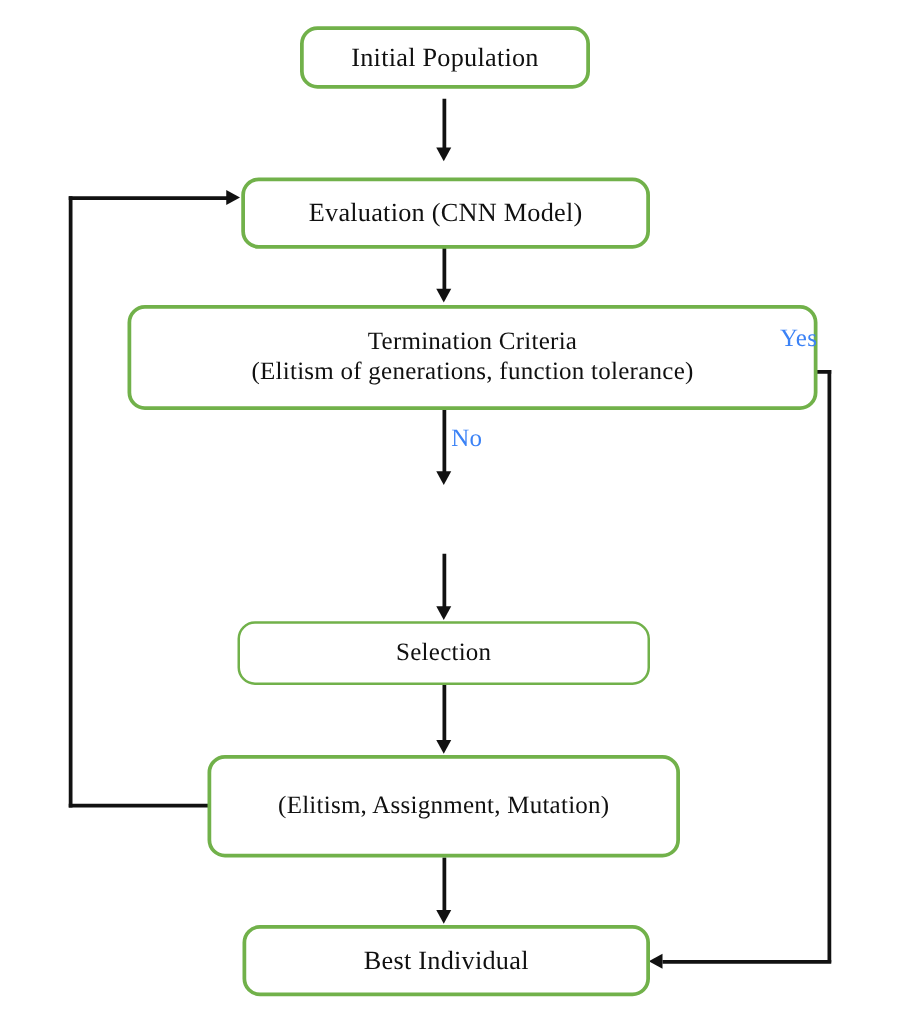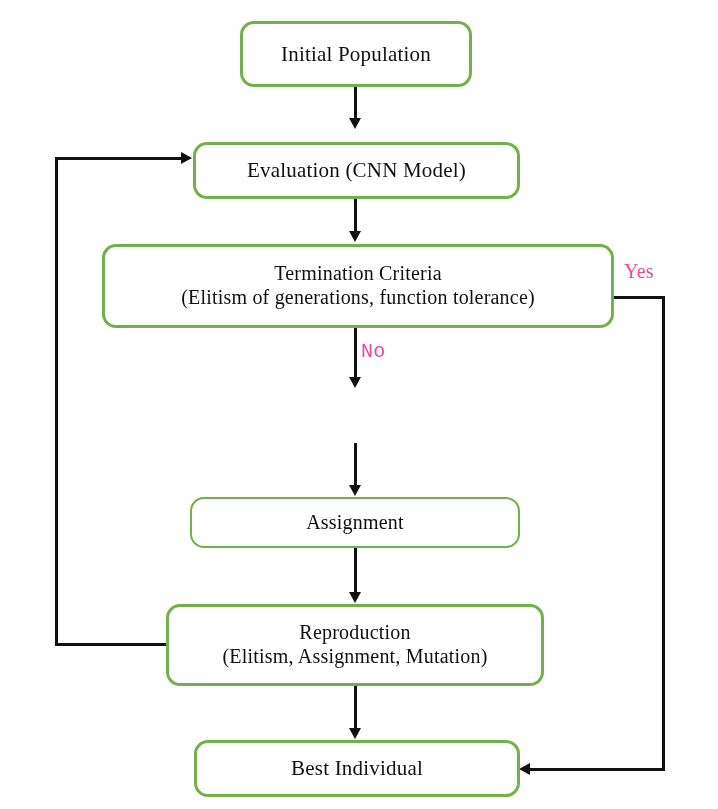--- a/index.html
+++ b/index.html
@@ -36,21 +36,21 @@
     border-width: 2px;
   }
   .node .line1,
   .node .line2 {
     display: block;
     white-space: nowrap;
     letter-spacing: 0.2px;
   }
   .edge-label {
     position: absolute;
-    color: #ec4899;
+    color: #3b82f6;
     white-space: nowrap;
     z-index: 3;
     letter-spacing: 0.2px;
   }
   .seg {
     position: absolute;
     background: #111111;
     z-index: 1;
   }
   .seg.v { width: 3px; }
@@ -103,44 +103,43 @@
   <div class="seg h" style="left:55px; top:643px; width:113px;"></div>
   <div class="seg v" style="left:55px; top:157px; height:489px;"></div>
   <div class="seg h" style="left:55px; top:157px; width:128px;"></div>
   <div class="arrow right" style="left:181px; top:152px;"></div>
 
   <div class="seg h" style="left:610px; top:296px; width:55px;"></div>
   <div class="seg v" style="left:662px; top:296px; height:474px;"></div>
   <div class="seg h" style="left:530px; top:768px; width:135px;"></div>
   <div class="arrow left" style="left:519px; top:763px;"></div>
 
-  <div class="node" style="left:240px; top:21px; width:232px; height:66px; font-size:21px;">
+  <div class="node" style="left:240px; top:21px; width:232px; height:50px; font-size:21px;">
     <span class="line1">Initial Population</span>
   </div>
 
   <div class="node" style="left:193px; top:142px; width:327px; height:57px; font-size:21px;">
     <span class="line1">Evaluation (CNN Model)</span>
   </div>
 
-  <div class="node" style="left:102px; top:244px; width:512px; height:84px; font-size:20px;align-items:center;">
+  <div class="node" style="left:102px; top:244px; width:552px; height:84px; font-size:20px;align-items:center;">
     <span class="line1">Termination Criteria</span>
     <span class="line2">(Elitism of generations, function tolerance)</span>
   </div>
 
 
   <div class="node thin" style="left:190px; top:497px; width:330px; height:51px; font-size:20px;">
-    <span class="line1">Assignment</span>
+    <span class="line1">Selection</span>
   </div>
 
   <div class="node" style="left:166px; top:604px; width:378px; height:82px; font-size:20px;">
-    <span class="line1">Reproduction</span>
     <span class="line2">(Elitism, Assignment,  Mutation)</span>
   </div>
 
   <div class="node" style="left:194px; top:740px; width:326px; height:57px; font-size:21px;align-items:center;">
     <span class="line1">Best Individual</span>
   </div>
 
   <div class="edge-label" style="left:624px; top:260px; font-size:20px;">Yes</div>
 
-  <div class="edge-label" style="left:361px; top:340px; font-size:20px;font-family:Liberation Mono, monospace;">No</div>
+  <div class="edge-label" style="left:361px; top:340px; font-size:20px;">No</div>
 
 </div>
 
 </body></html>

